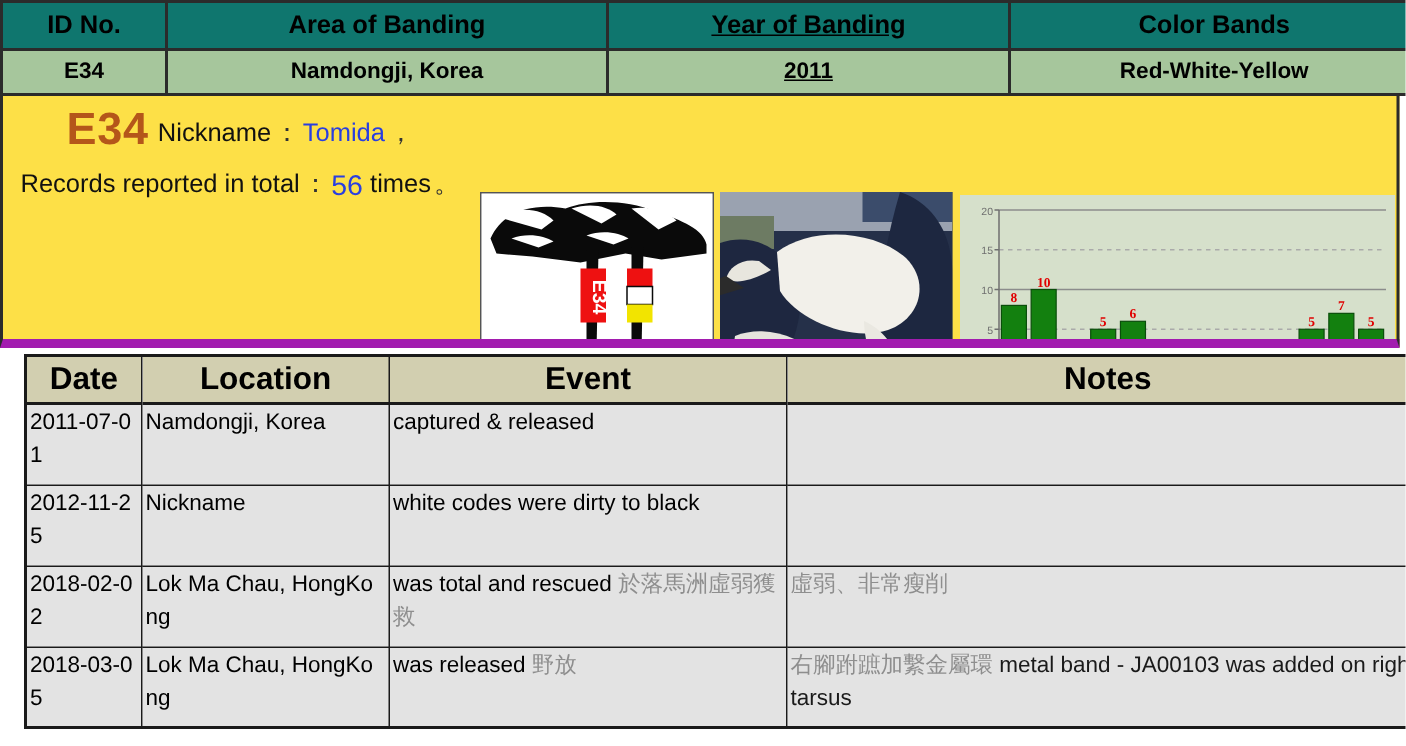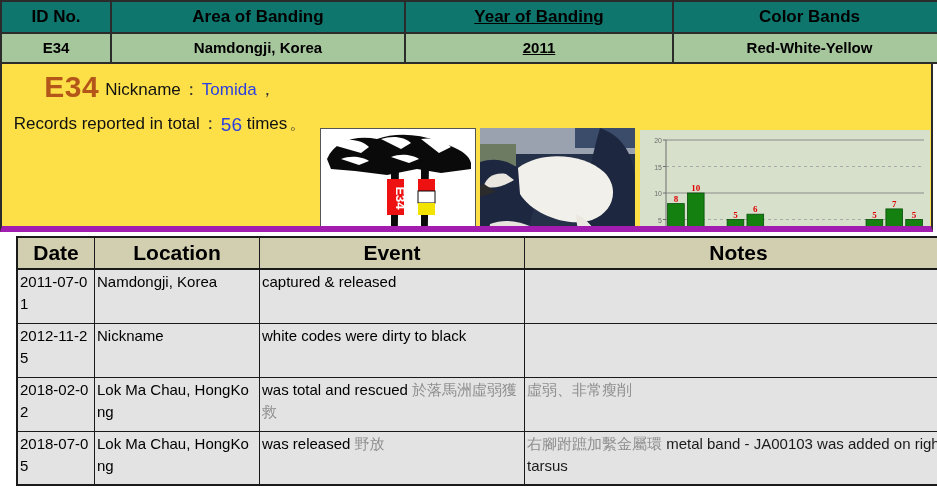--- a/index.html
+++ b/index.html
@@ -336,21 +336,21 @@
             <td class="w-event"><span>white codes were dirty to black</span></td>
             <td class="w-notes notes-cell"></td>
           </tr>
           <tr>
             <td class="w-date">2018-02-02</td>
             <td class="w-loc">Lok Ma Chau, HongKong</td>
             <td class="w-event"><span>was total and rescued </span><span class="cjk">於落馬洲虛弱獲救</span></td>
             <td class="w-notes notes-cell"><span>虛弱、非常瘦削</span></td>
           </tr>
           <tr>
-            <td class="w-date">2018-07-05</td>
+            <td class="w-date">2018-03-05</td>
             <td class="w-loc">Lok Ma Chau, HongKong</td>
             <td class="w-event"><span>was released </span><span class="cjk">野放</span></td>
             <td class="w-notes notes-cell"><span>右腳跗蹠加繫金屬環 </span><span class="en">metal band - JA00103 was added on right tarsus</span></td>
           </tr>
         </tbody>
     </table>
   </div>
 
 </div>
 

